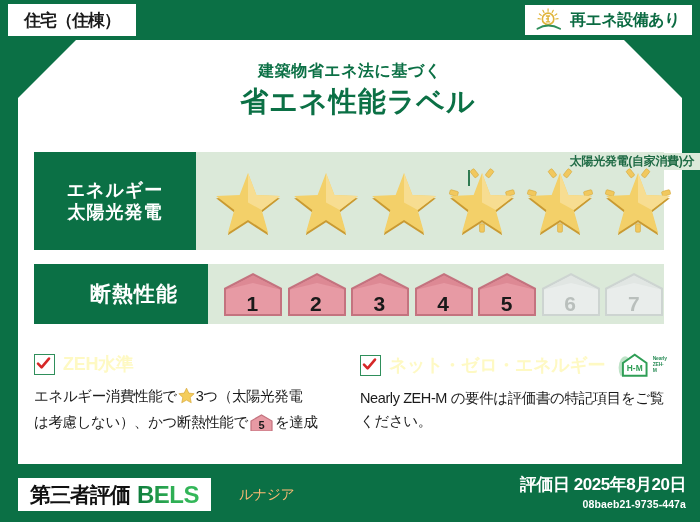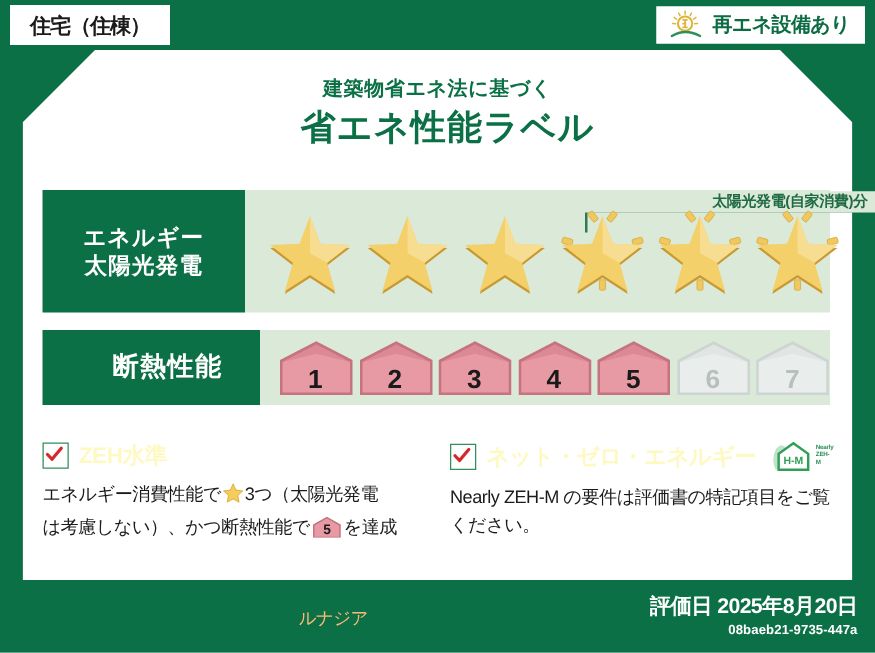--- a/index.html
+++ b/index.html
@@ -343,19 +343,23 @@
         </svg>
         <span class="zehm-caption">
           <span>Nearly</span><br>
           <span>ZEH-M</span>
         </span>
       </span>
     </div>
     <div class="crit-text">Nearly ZEH-M の要件は評価書の特記項目をご覧ください。</div>
   </div>
 
+  <div class="footer-box">
+    <span class="f-jp">第三者評価</span>
+    <span class="f-bels">BELS</span>
+  </div>
   <div class="footer-company">ルナジア</div>
   <div class="footer-right">
     <div class="footer-date">評価日 2025年8月20日</div>
     <div class="footer-id">08baeb21-9735-447a</div>
   </div>
 
 </div>
 
 </body></html>

